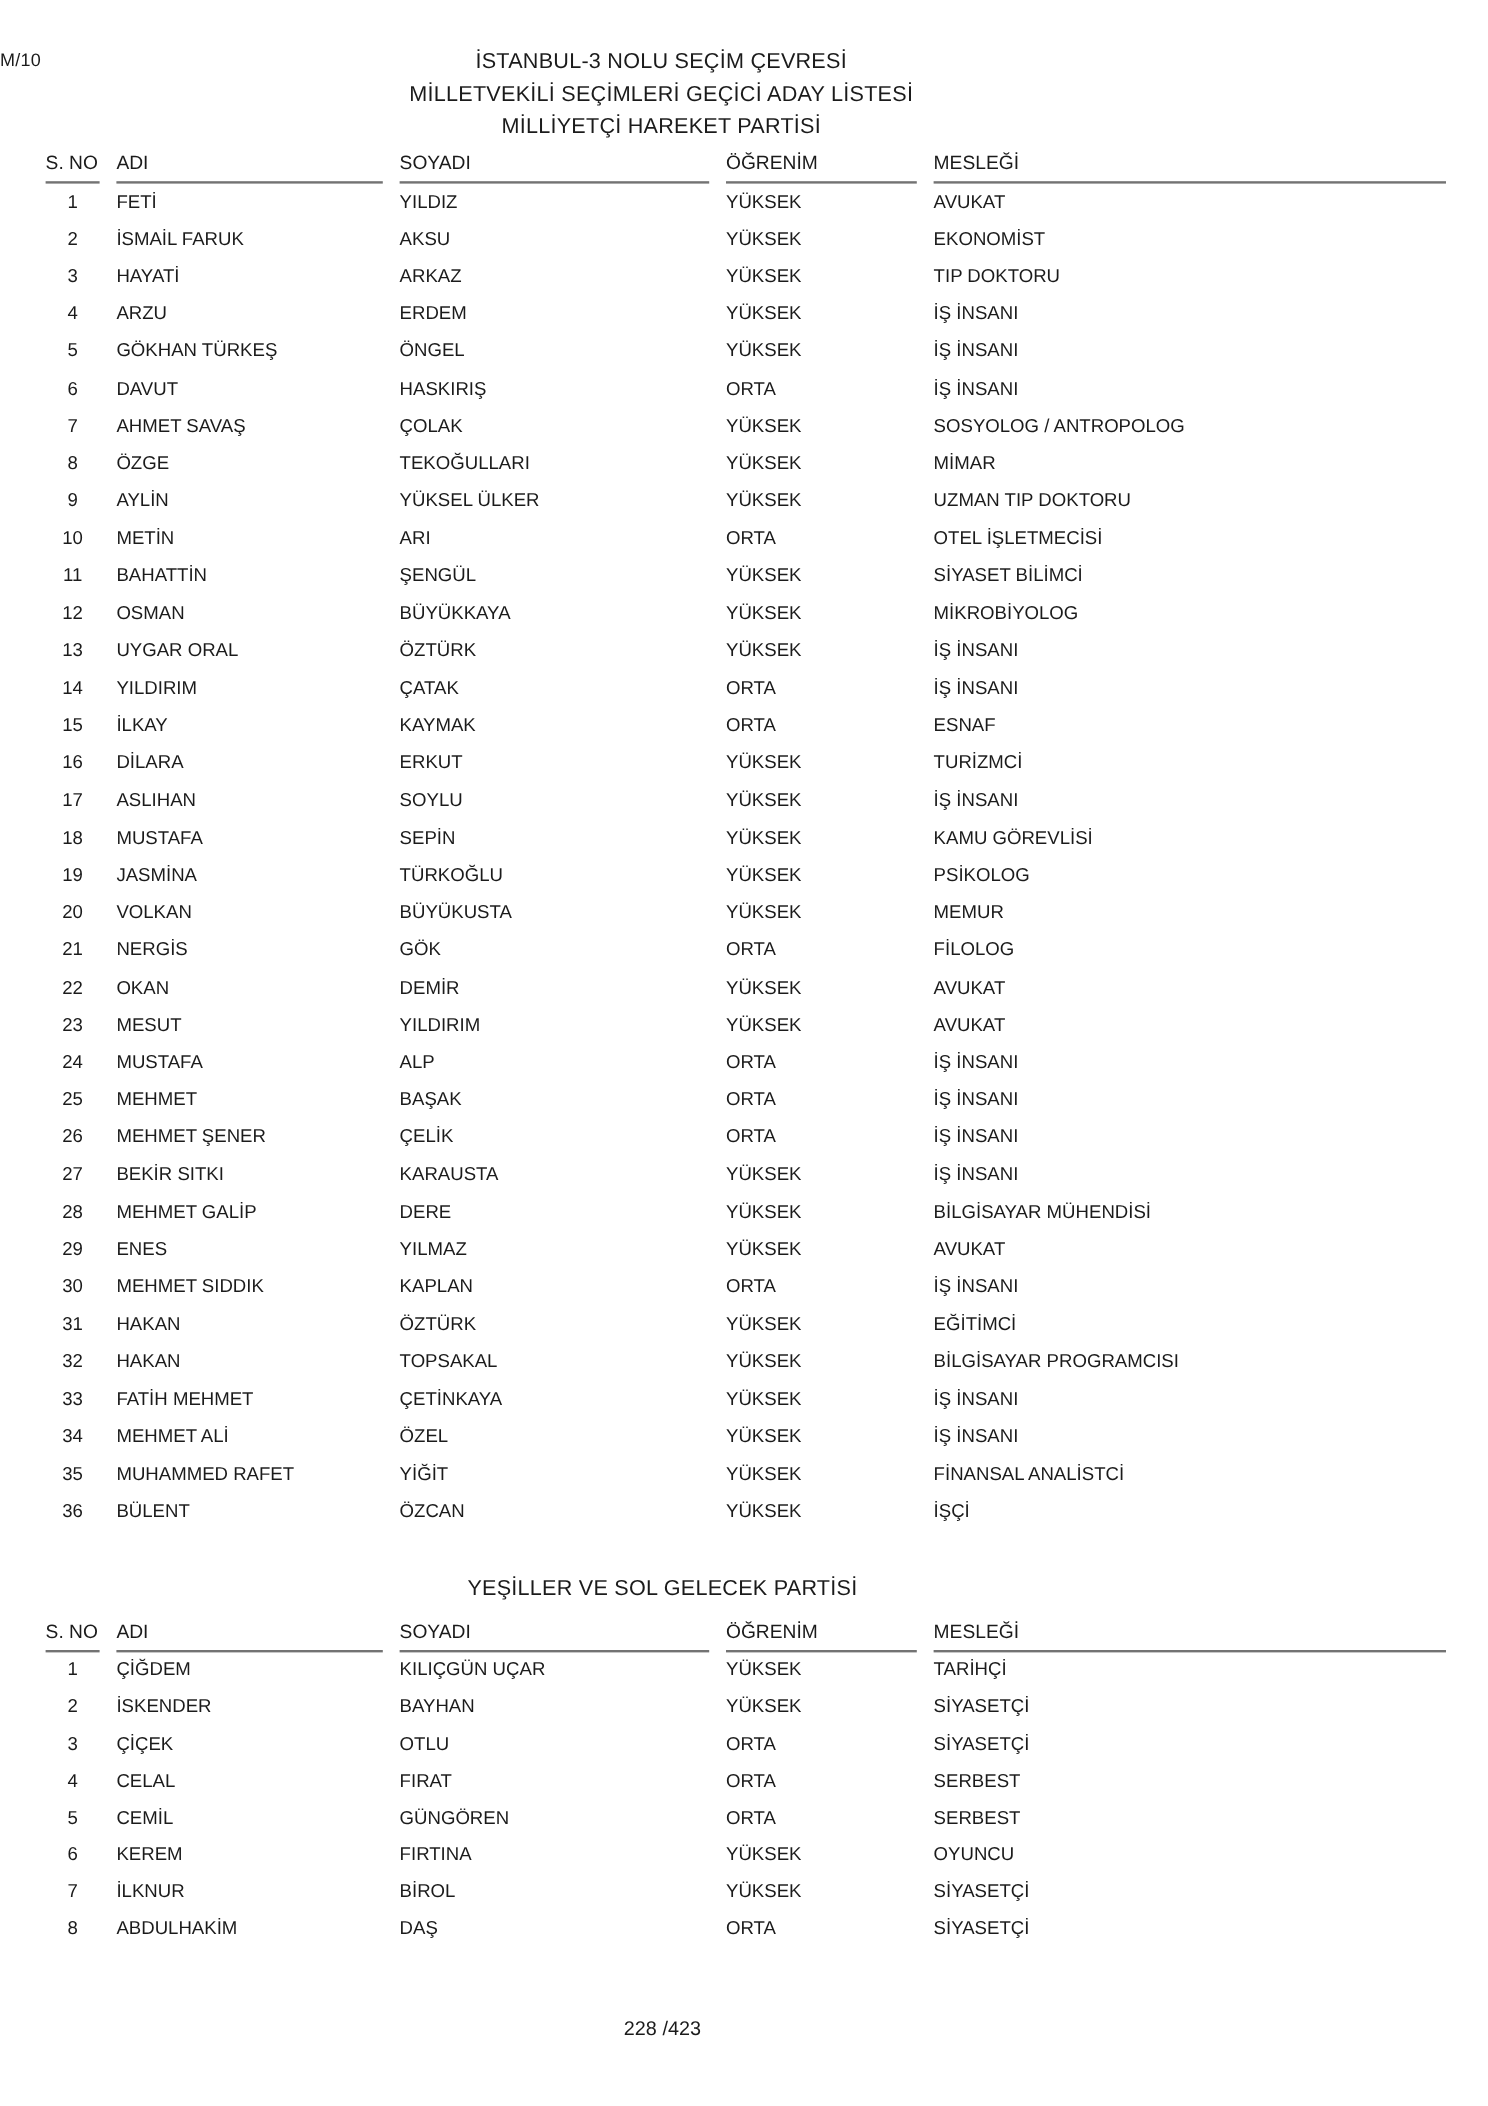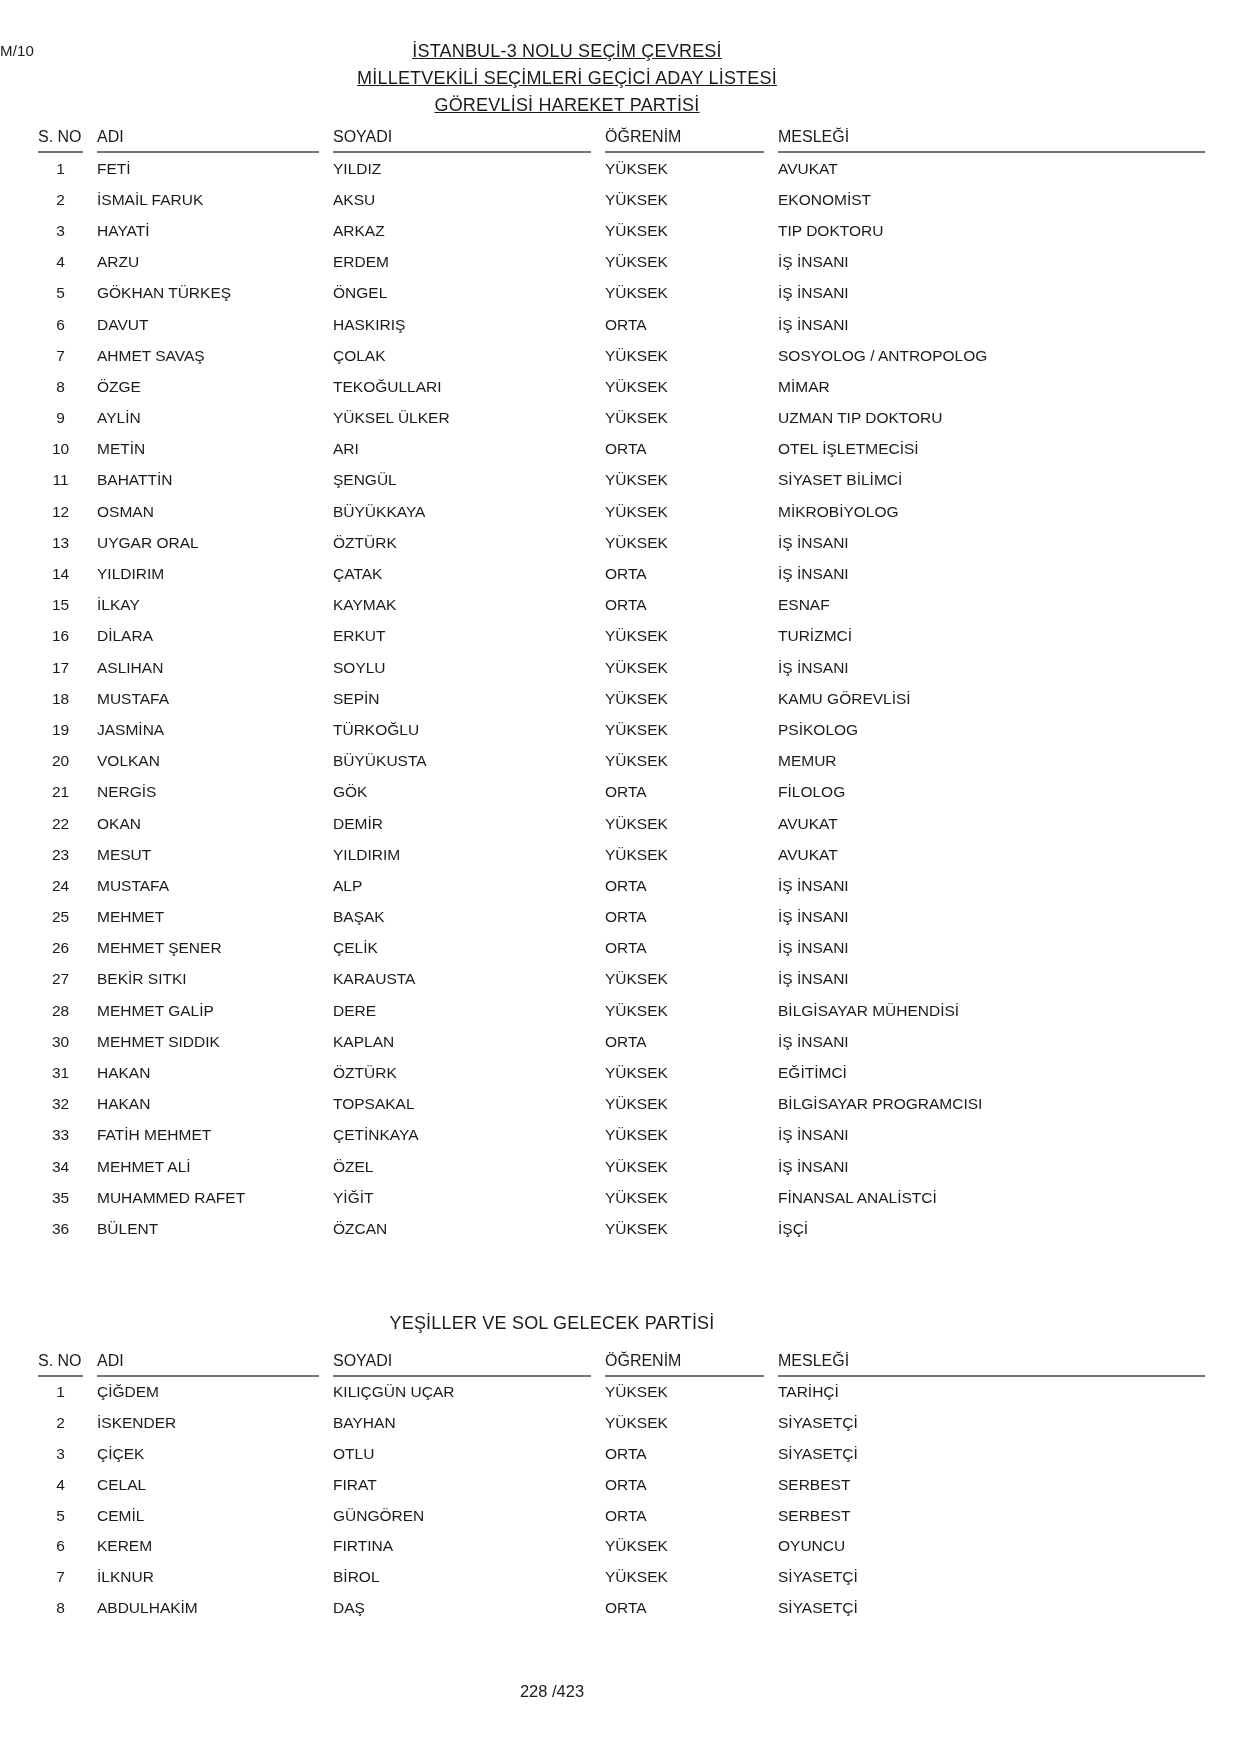--- a/index.html
+++ b/index.html
@@ -20,27 +20,26 @@
     position: absolute;
     top: 42px;
     left: 0;
     width: 1200px;
     font-size: 15px;
     letter-spacing: 0.2px;
   }
   .title-block {
     position: absolute;
     top: 38px;
-    left: 16px;
+    left: 0;
     width: 1102px;
     text-align: center;
     font-size: 18px;
     line-height: 27px;
     letter-spacing: 0.2px;
-    text-decoration: underline;
   }
   table.list {
     position: absolute;
     left: 24px;
     border-collapse: separate;
     border-spacing: 14px 0;
     table-layout: fixed;
     width: 1195px;
   }
   table.t1 { top: 127px; }
@@ -86,21 +85,21 @@
 </head>
 <body>
 
 <div class="page">
 
   <div class="corner">M/10</div>
 
   <div class="title-block">
     <div>İSTANBUL-3 NOLU SEÇİM ÇEVRESİ</div>
     <div>MİLLETVEKİLİ SEÇİMLERİ GEÇİCİ ADAY LİSTESİ</div>
-    <div>GÖREVLİSİ HAREKET PARTİSİ</div>
+    <div>MİLLİYETÇİ HAREKET PARTİSİ</div>
   </div>
 
   <table class="list t1">
     <colgroup>
       <col style="width:45px">
       <col style="width:222px">
       <col style="width:258px">
       <col style="width:159px">
       <col style="width:427px">
     </colgroup>
@@ -304,20 +303,27 @@
           <td>İŞ İNSANI</td>
         </tr>
         <tr>
           <td>28</td>
           <td>MEHMET GALİP</td>
           <td>DERE</td>
           <td>YÜKSEK</td>
           <td>BİLGİSAYAR MÜHENDİSİ</td>
         </tr>
         <tr>
+          <td>29</td>
+          <td>ENES</td>
+          <td>YILMAZ</td>
+          <td>YÜKSEK</td>
+          <td>AVUKAT</td>
+        </tr>
+        <tr>
           <td>30</td>
           <td>MEHMET SIDDIK</td>
           <td>KAPLAN</td>
           <td>ORTA</td>
           <td>İŞ İNSANI</td>
         </tr>
         <tr>
           <td>31</td>
           <td>HAKAN</td>
           <td>ÖZTÜRK</td>

